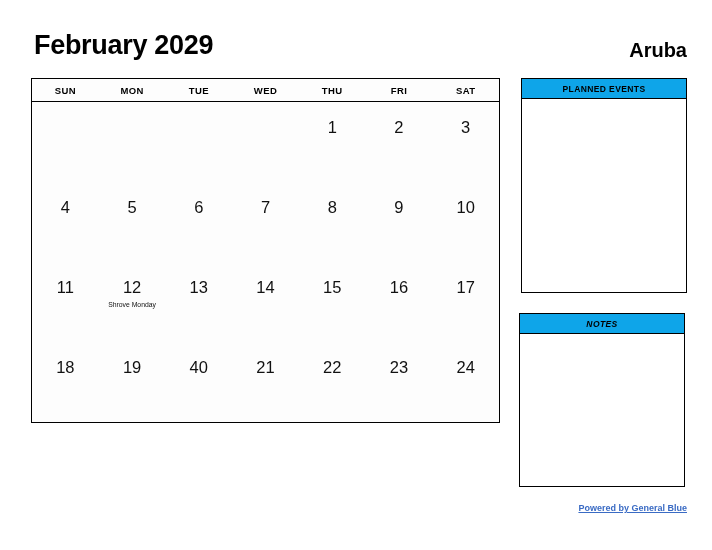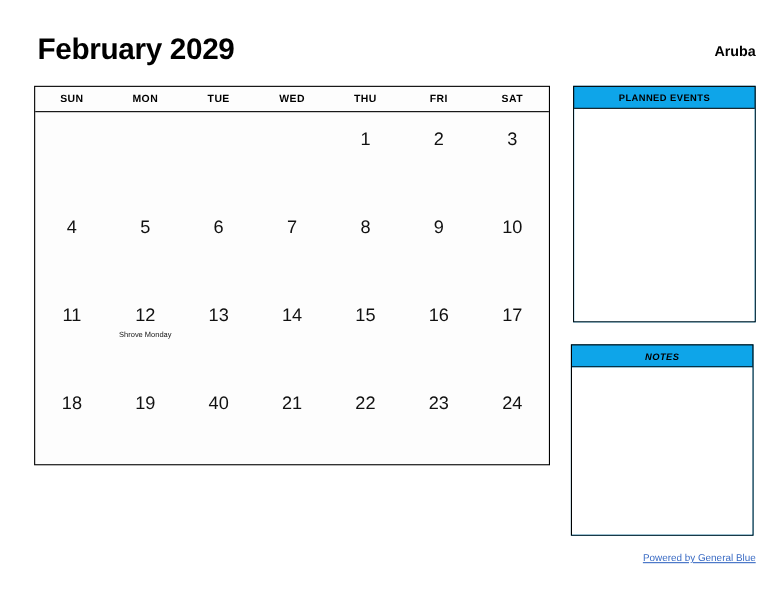--- a/index.html
+++ b/index.html
@@ -31,21 +31,21 @@
     font-size: 27px;
     font-weight: bold;
     letter-spacing: -0.3px;
     color: #000000;
     white-space: nowrap;
   }
   #country-label {
     position: absolute;
     right: 0;
     top: 9px;
-    font-size: 13px;
+    font-size: 20px;
     font-weight: bold;
     color: #000000;
     white-space: nowrap;
   }
 
   
   #calendar {
     position: absolute;
     left: 31px;
     top: 78px;
@@ -152,20 +152,21 @@
     top: 497px;
     width: 656px;
     text-align: right;
   }
   #powered-by-link {
     font-size: 9px;
     color: #3a6bc4;
     text-decoration: underline;
     cursor: pointer;
     white-space: nowrap;
+    font-weight: bold;
   }
 </style>
 </head>
 <body>
 
 <div id="header">
   <div id="month-title">February 2029</div>
   <div id="country-label">Aruba</div>
 </div>
 

